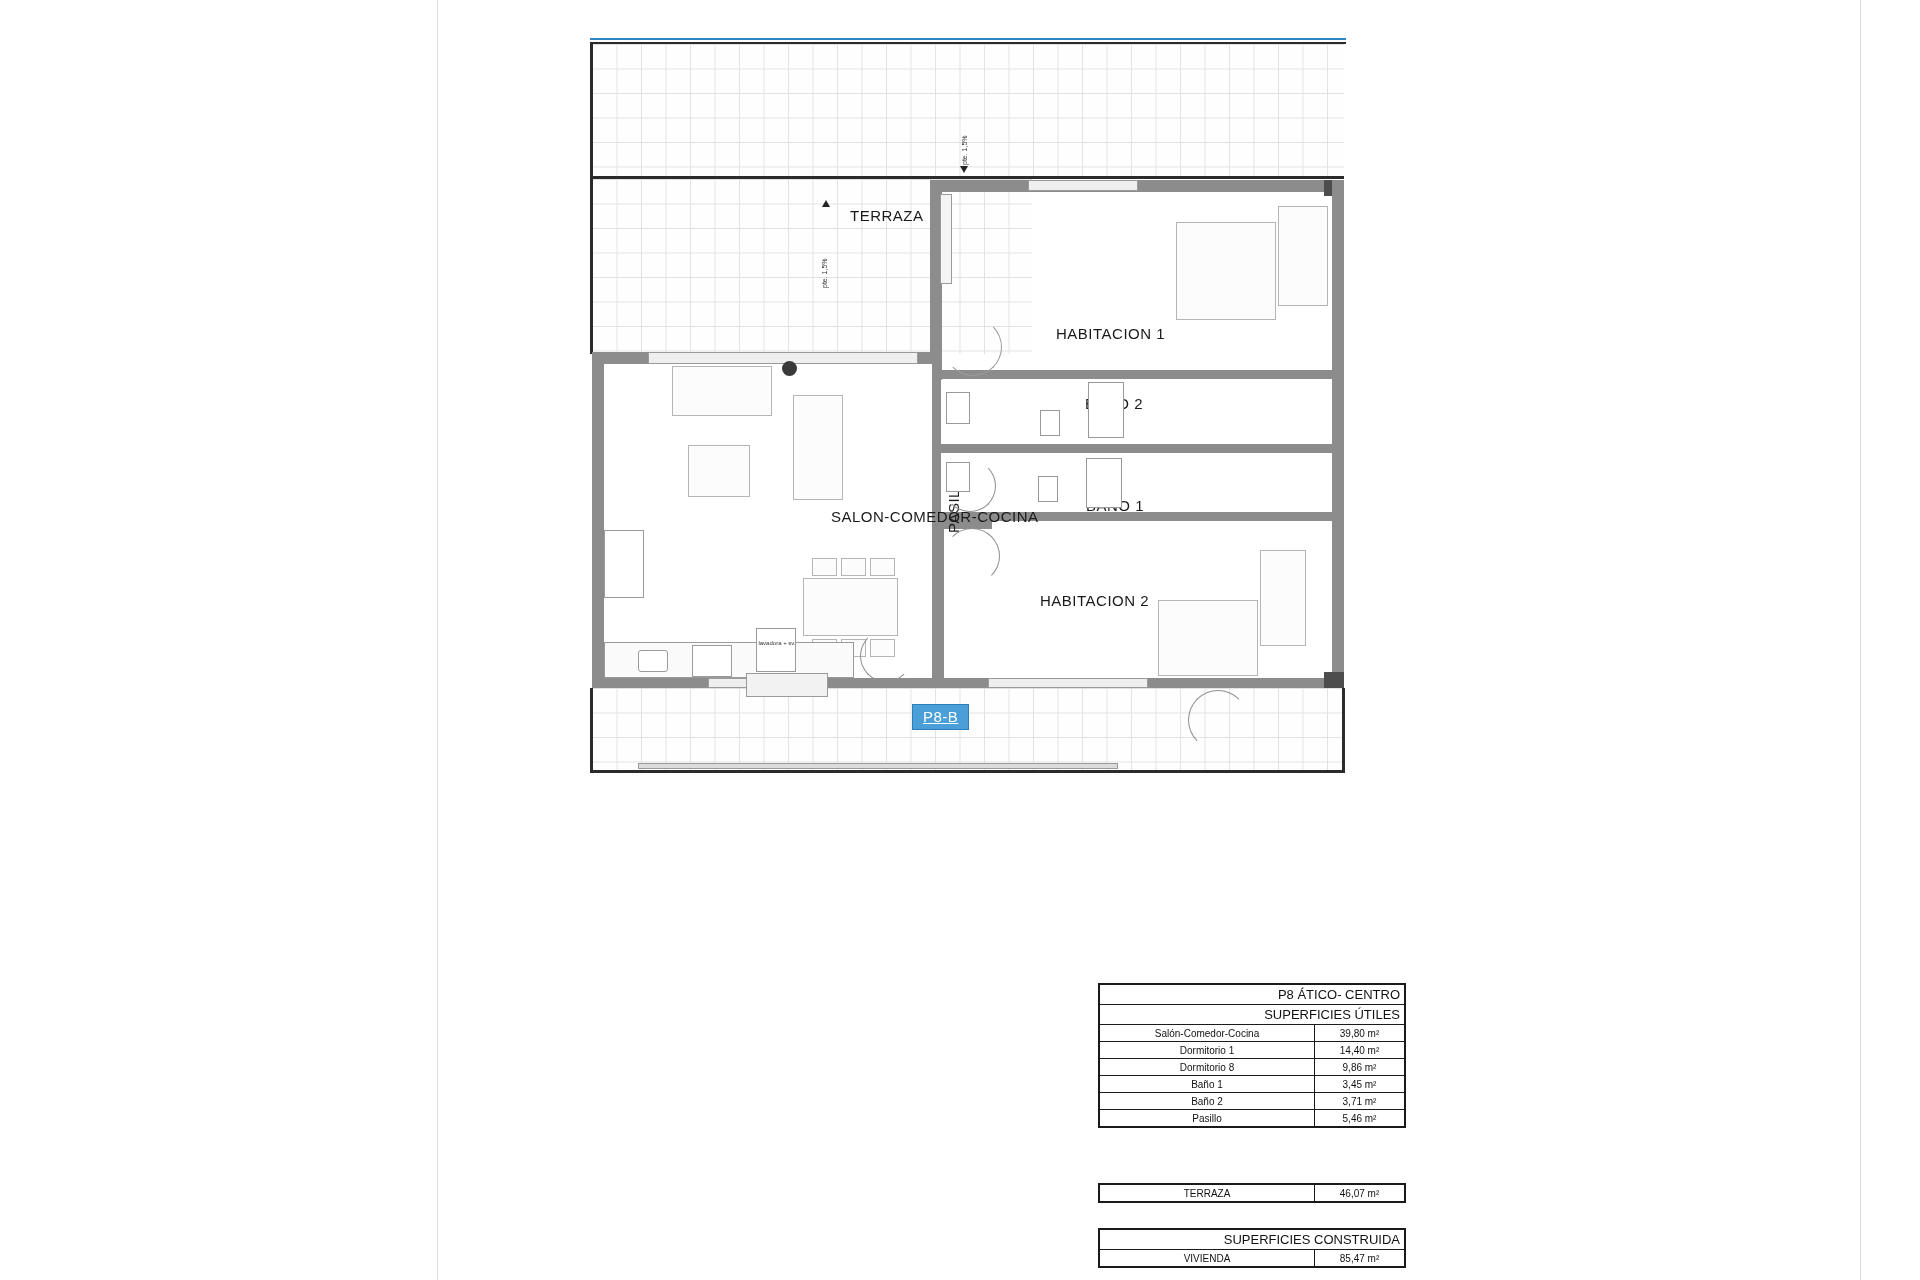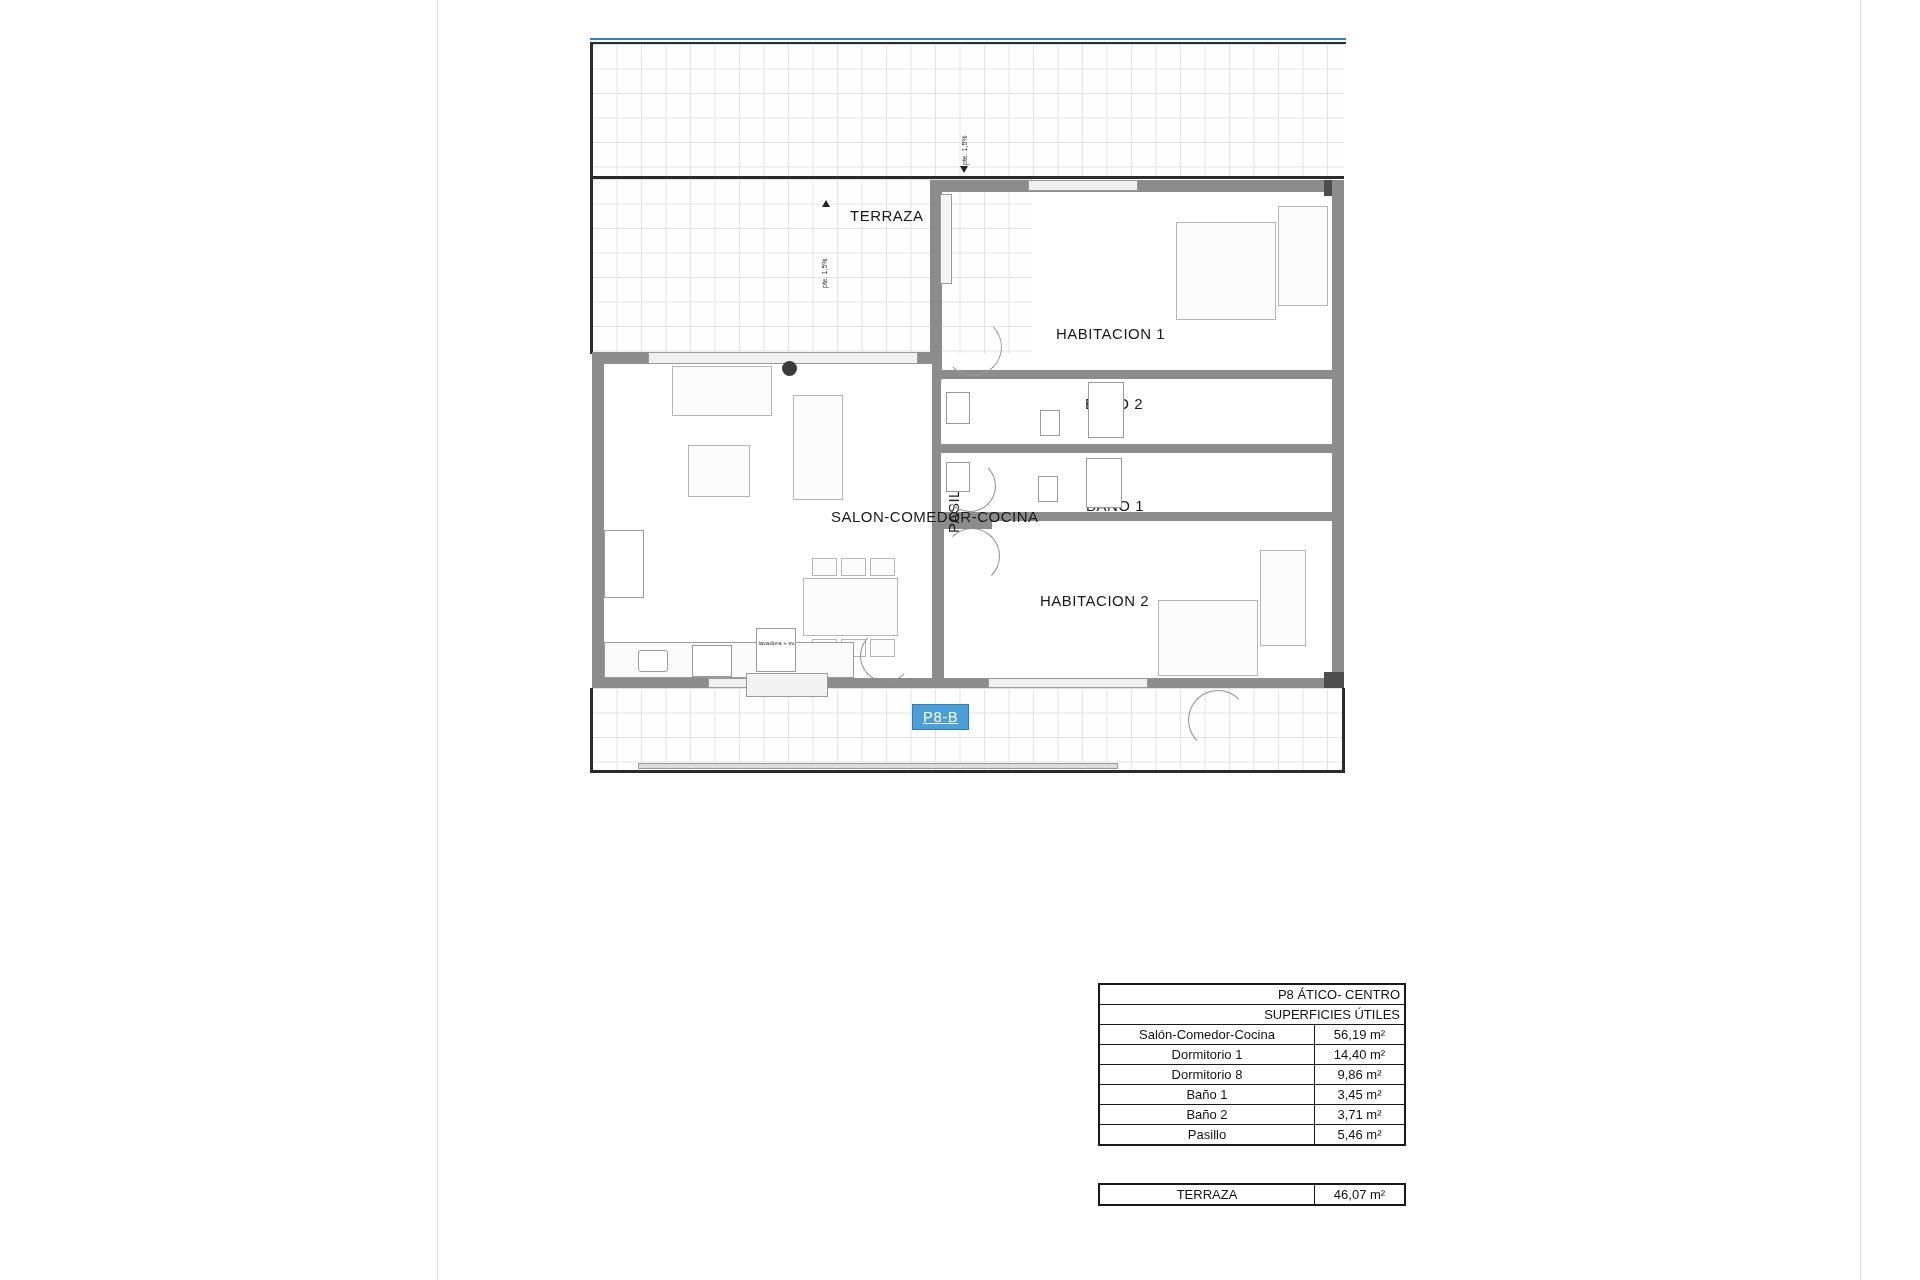--- a/index.html
+++ b/index.html
@@ -136,21 +136,21 @@
     background: #fff;
   }
   table.sf {
     border-collapse: collapse;
     width: 100%;
     font-family: "Liberation Sans", sans-serif;
   }
   table.sf td, table.sf th {
     border: 1px solid #1a1a1a;
     font-weight: normal;
-    font-size: 13px;
+    font-size: 10px;
     color: #111;
     padding: 2px 4px;
     text-align: center;
     height: 17px;
     box-sizing: border-box;
   }
   table.sf .hdr {
     font-size: 13px;
     text-align: right;
   }
@@ -283,21 +283,21 @@
     <table class="sf">
       <tbody>
           <tr>
             <td class="hdr" colspan="2">P8 ÁTICO- CENTRO</td>
           </tr>
       <tr>
             <td class="hdr" colspan="2">SUPERFICIES ÚTILES</td>
           </tr>
       <tr>
         <td class="name">Salón-Comedor-Cocina</td>
-        <td class="val">56,19 m²</td>
+        <td class="val">39,80 m²</td>
       </tr>
       <tr>
         <td class="name">Dormitorio 1</td>
         <td class="val">14,40 m²</td>
       </tr>
       <tr>
         <td class="name">Dormitorio 8</td>
         <td class="val">9,86 m²</td>
       </tr>
       <tr>
@@ -320,14 +320,27 @@
     <table class="sf">
       <tbody>
           <tr>
         <td class="name">TERRAZA</td>
         <td class="val">46,07 m²</td>
       </tr>
     </tbody>
       </table>
   </div>
 
+  <div class="table-block t-built">
+    <table class="sf">
+      <tbody>
+          <tr>
+            <td class="hdr" colspan="2">SUPERFICIES CONSTRUIDA</td>
+          </tr>
+      <tr>
+        <td class="name">VIVIENDA</td>
+        <td class="val">85,47 m²</td>
+      </tr>
+    </tbody>
+      </table>
+  </div>
 
 </div>
 
 </body></html>

